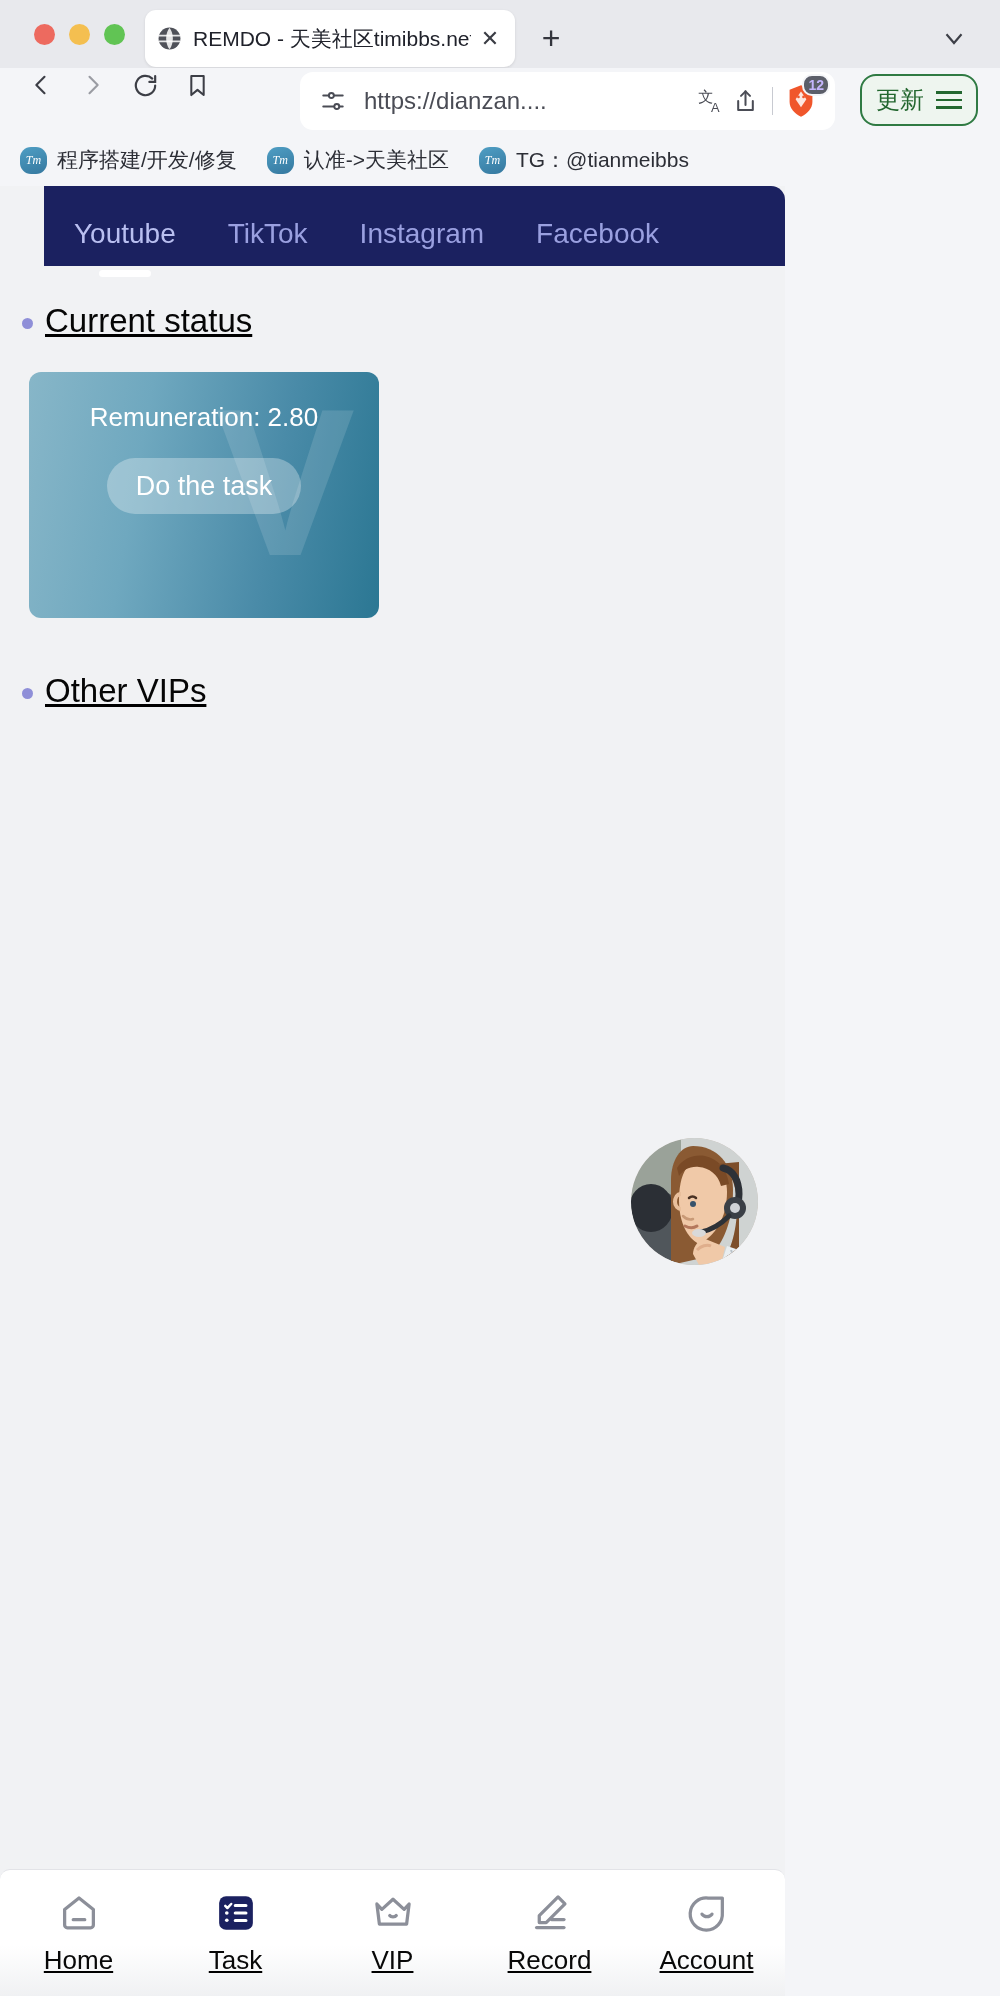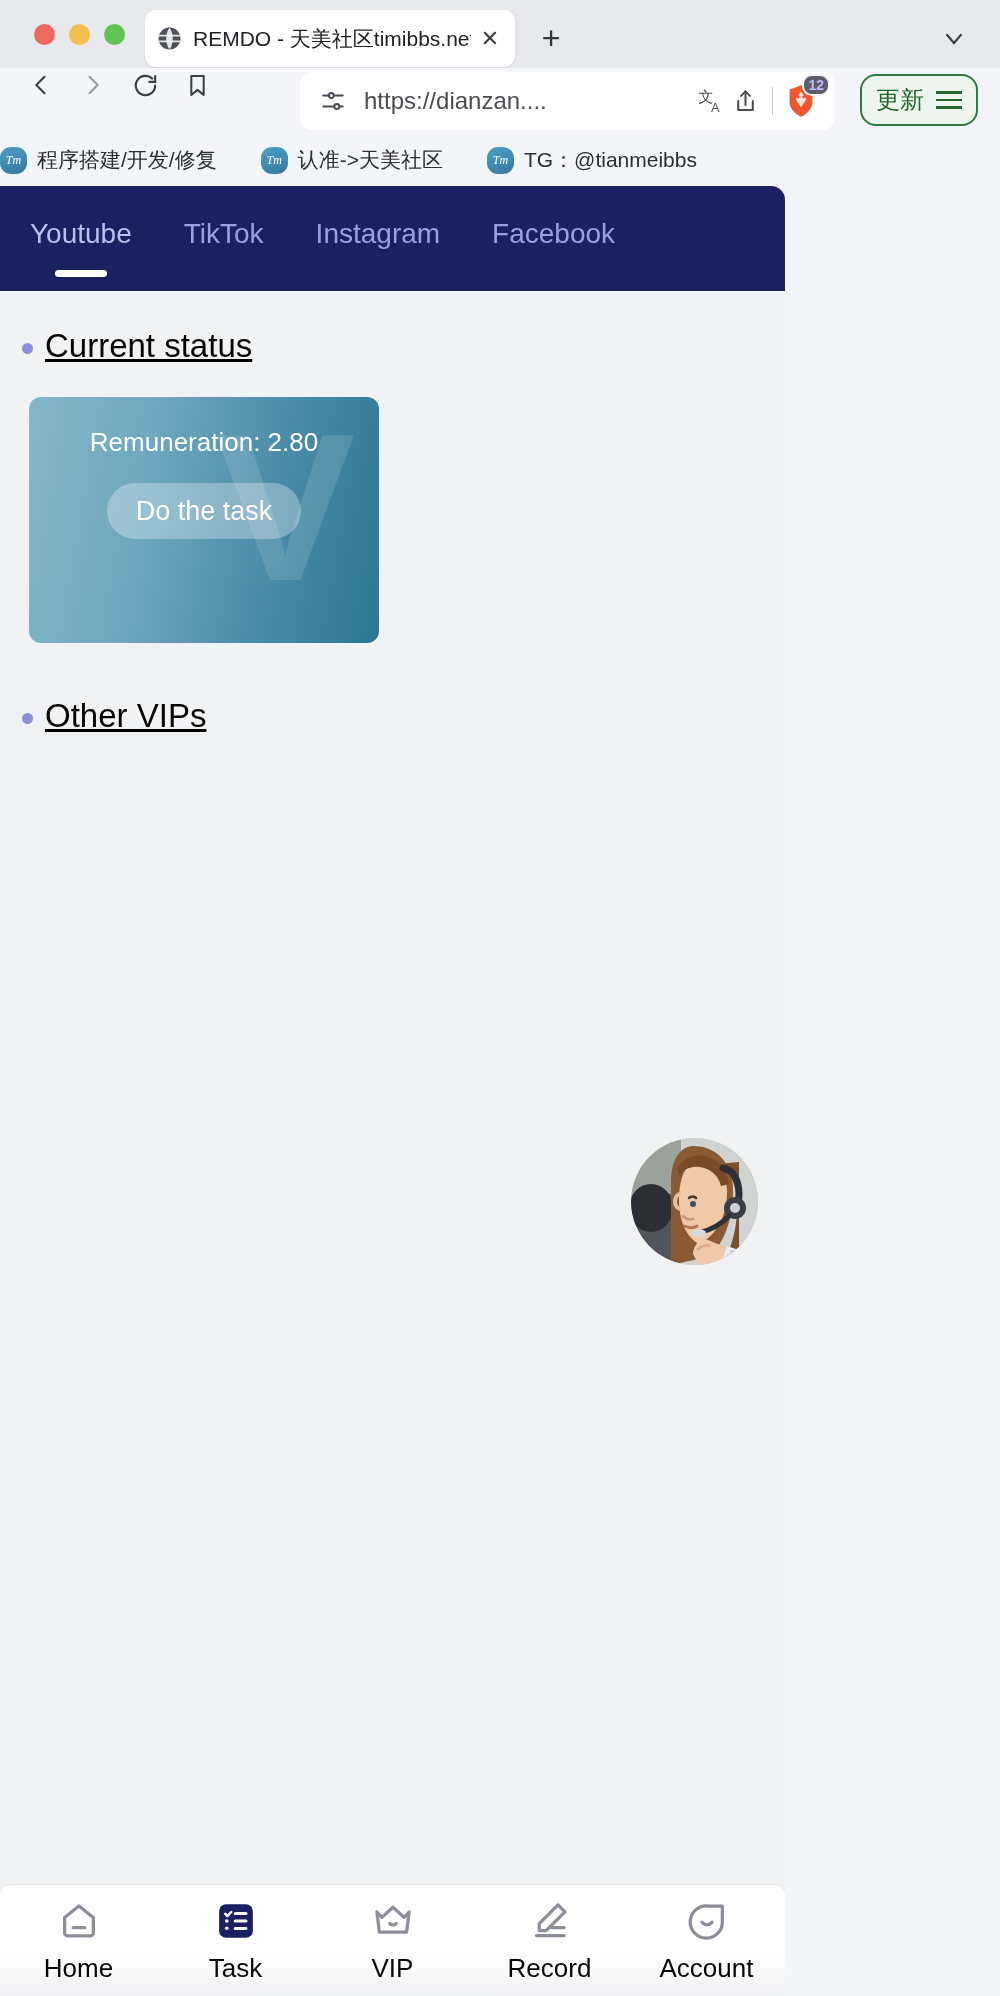--- a/index.html
+++ b/index.html
@@ -109,21 +109,22 @@
     display: flex; align-items: center; gap: 12px;
     color: #23672f; font-size: 24px;
   }
   .hamb { display: flex; flex-direction: column; gap: 5px; }
   .hamb i { display: block; width: 26px; height: 2.5px; background: #23672f; }
 
   .bookmarks {
     height: 52px;
     display: flex; align-items: center;
     background: #f4f5f8;
-    gap: 44px;
+    padding-left: 20px;
+    gap: 30px;
   }
   .bm { display: flex; align-items: center; gap: 10px; }
   .bm-icon {
     width: 27px; height: 27px; flex: none;
     background: linear-gradient(160deg,#4f9ec4,#35789f);
     border-radius: 40% 40% 40% 40% / 50% 50% 50% 50%;
     border-radius: 11px;
     display: flex; align-items: center; justify-content: center;
     color: #fff; font-size: 12px; font-style: italic;
     font-family: "Liberation Serif", serif;
@@ -133,27 +134,28 @@
   
   .viewport {
     position: absolute;
     left: 0; top: 186px;
     width: 785px; height: 1810px;
     background: #f1f2f4;
     overflow: hidden;
   }
 
   .site-nav {
-    height: 105px;
+    height: 80px;
     background: #1b2160;
     border-top-right-radius: 14px;
     position: relative;
     display: flex; align-items: flex-start;
     padding: 34px 0 9px 30px;
     gap: 52px;
+    margin-left: 44px;
   }
   .site-tab {
     font-size: 28px; color: #9aa0e0; position: relative;
     line-height: 1;
   }
   .site-tab.active { color: #b9bff0; }
   .site-tab.active::after {
     content: ""; position: absolute;
     left: 50%; transform: translateX(-50%);
     bottom: -29px; width: 52px; height: 7px;
@@ -215,25 +217,25 @@
     border-radius: 50%;
     overflow: hidden;
     background: #c8c2bb;
   }
   .support-avatar svg { display: block; }
 
   
   .tabbar {
     position: absolute;
     left: 0; bottom: 0;
-    width: 785px; height: 112px;
+    width: 785px; height: 127px;
     background: linear-gradient(180deg,#ffffff 0%,#ffffff 60%,#f0f1f3 100%);
     border-top: 1px solid #e2e3e7;
     border-top-left-radius: 10px; border-top-right-radius: 10px;
-    display: flex; align-items: center;
+    display: flex; align-items: center; text-decoration: underline;
   }
   .tabitem {
     flex: 1;
     display: flex; flex-direction: column;
     align-items: center; justify-content: center;
     gap: 9px;
   }
   .tabicon { width: 46px; height: 46px; display: block; }
   .tablabel { font-size: 26px; color: #080808; }
 

